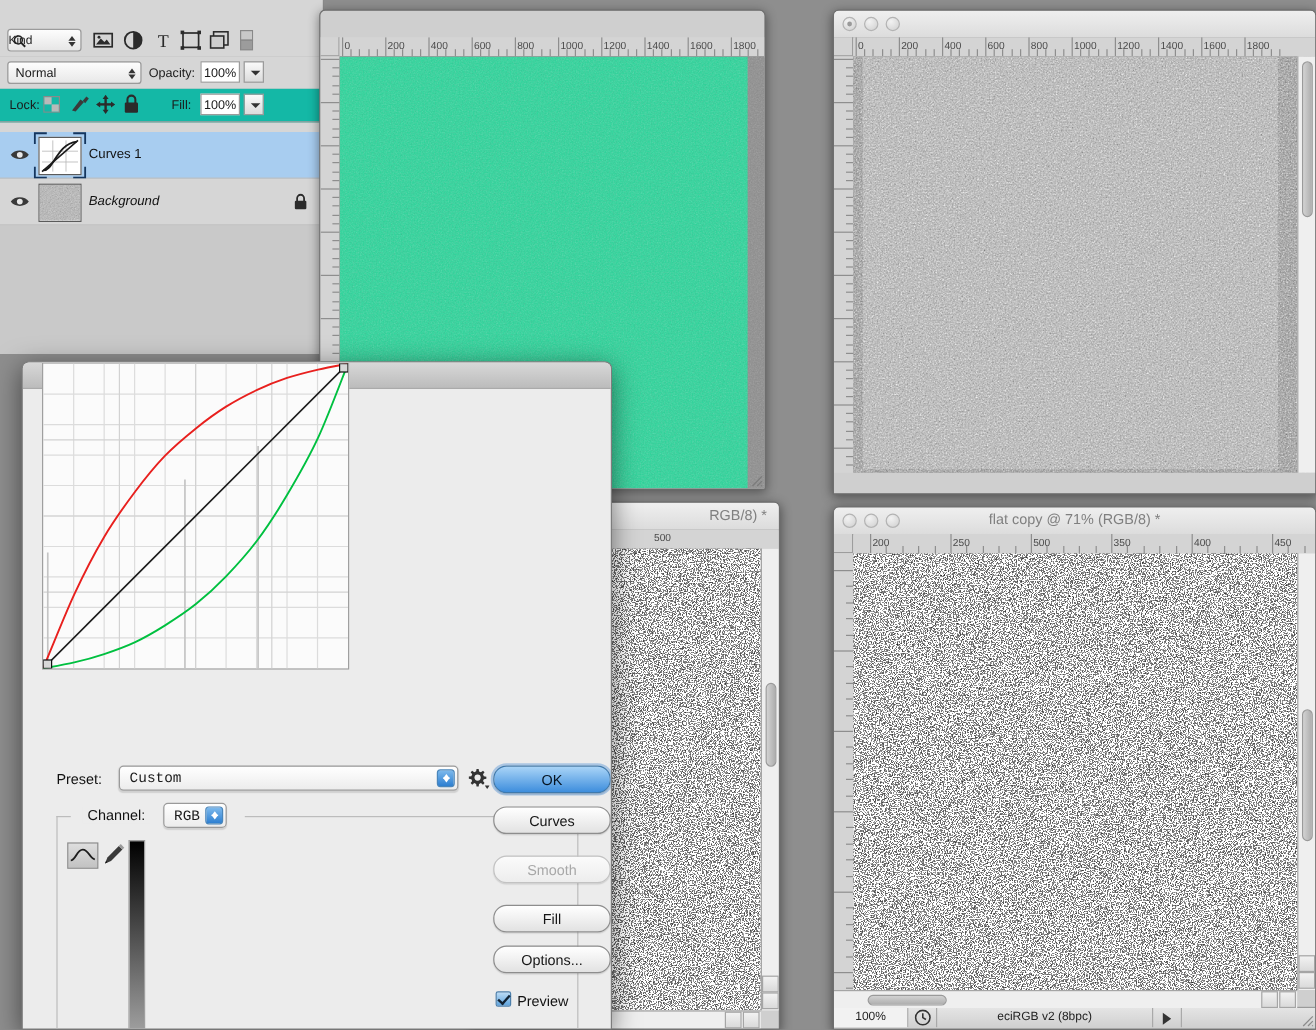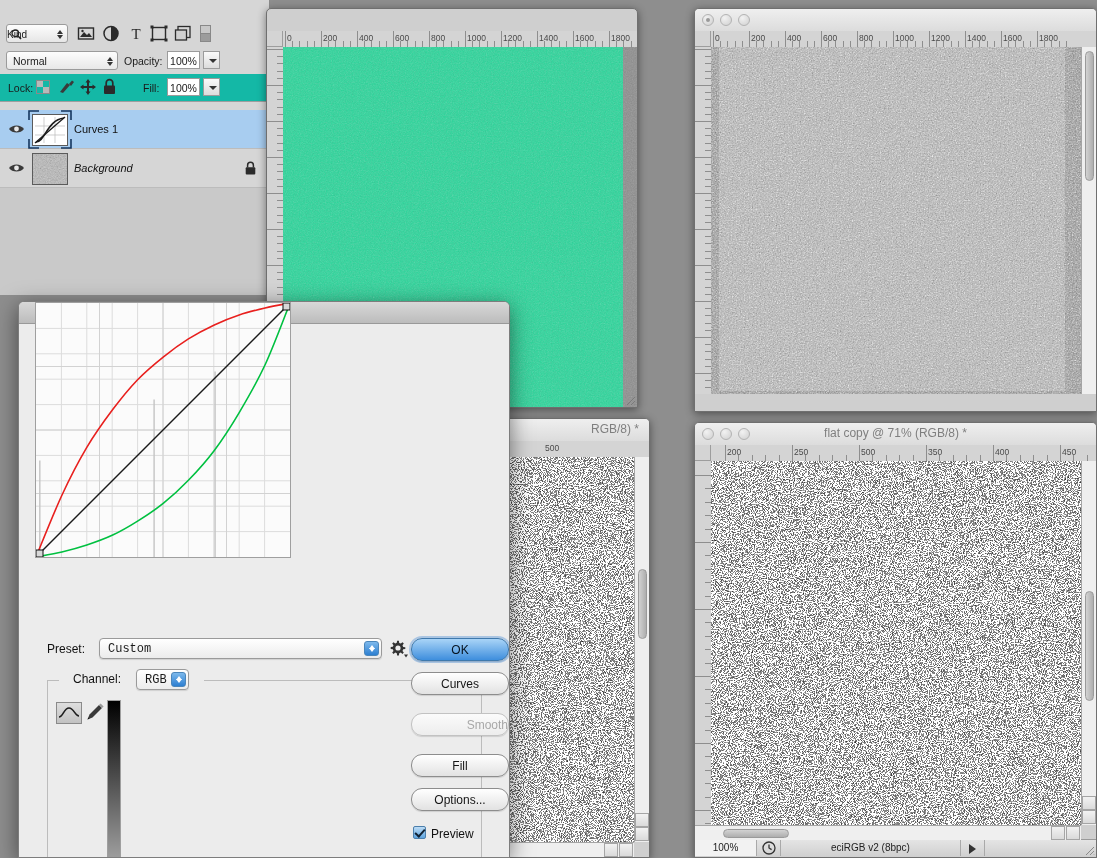--- a/index.html
+++ b/index.html
@@ -195,21 +195,21 @@
     position:absolute;border:1px solid #8d8d8d;border-radius:11px;
     background:linear-gradient(#ffffff,#e2e2e2);
     font-size:12px;text-align:center;color:#151515;
     box-shadow:0 1px 1px rgba(0,0,0,.13);box-sizing:border-box;
   }
   .btn.primary{
     background:linear-gradient(#a9d4f7,#3e8edd);
     border-color:#3f79ac;color:#061320;
     box-shadow:0 0 0 2px rgba(90,150,215,.45),0 1px 1px rgba(0,0,0,.2);
   }
-  .btn.disabled{color:#a8a8a8;background:linear-gradient(#fbfbfb,#ededed);border-color:#c2c2c2;text-align:right;}
+  .btn.disabled{color:#a8a8a8;background:linear-gradient(#fbfbfb,#ededed);border-color:#c2c2c2;}
 
   .chk{position:absolute;width:13px;height:13px;border:1px solid #8a8a8a;border-radius:2px;background:linear-gradient(#ffffff,#ededed);box-sizing:border-box;}
   .chk.on{background:linear-gradient(#bcdcf6,#5fa4de);border-color:#4c7fab;}
   .chk.on::after{
     content:"";position:absolute;left:3px;top:0px;width:4px;height:8px;
     border:solid #123;border-width:0 2px 2px 0;transform:rotate(42deg);
   }
 
   .groupline{position:absolute;height:1px;background:#bcbcbc;}
   .groupline2{position:absolute;width:1px;background:#bcbcbc;}

